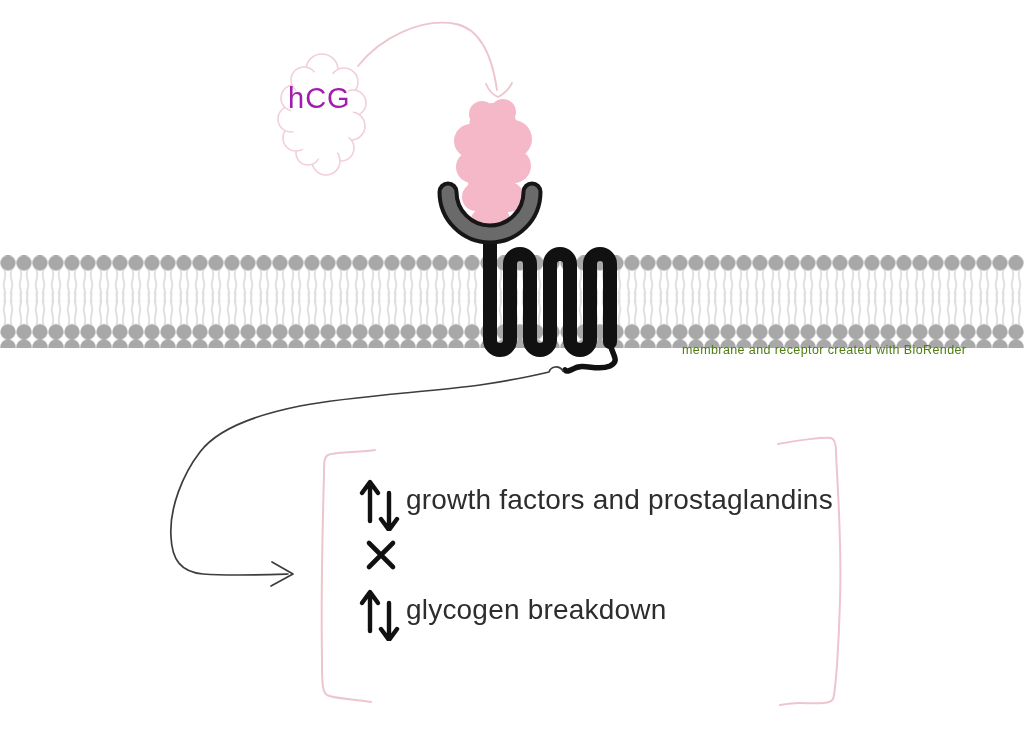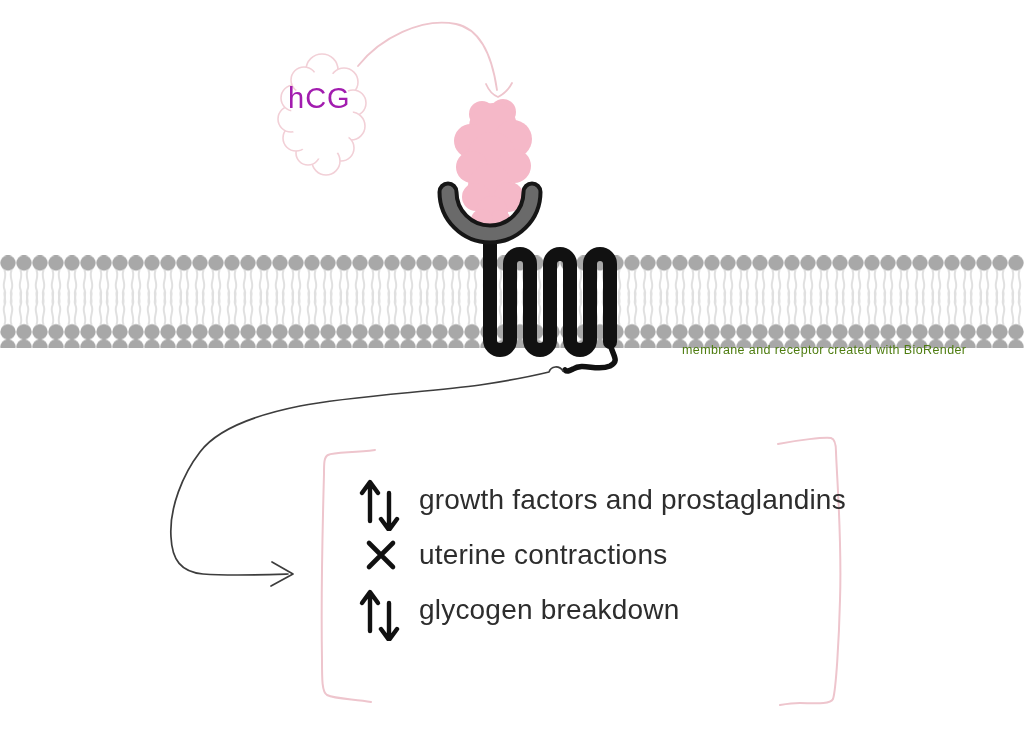--- a/index.html
+++ b/index.html
@@ -10,21 +10,21 @@
   .scene-svg{position:absolute;left:0;top:0;width:1024px;height:730px;}
   .hcg-label{
     position:absolute;left:288px;top:82px;width:70px;text-align:left;
     font-size:29px;font-weight:300;letter-spacing:1px;color:#a21caf;
   }
   .watermark{
     position:absolute;left:682px;top:343px;
     font-size:12.5px;letter-spacing:0.4px;color:#4d7c0f;white-space:nowrap;
   }
   .effect-row{
-    position:absolute;left:356px;height:56px;display:flex;align-items:center;gap:13px;
+    position:absolute;left:356px;height:56px;display:flex;align-items:center;
   }
   .effect-row .icon-box{width:50px;display:flex;justify-content:center;align-items:center;}
   .effect-label{
     font-size:28px;font-weight:300;color:#2d2d2d;letter-spacing:0.2px;white-space:nowrap;
   }
   .row-1{top:472px;}
   .row-2{top:527px;}
   .row-3{top:582px;text-align:center;}
   .row-4{top:637px;}
 </style>
@@ -134,21 +134,20 @@
   </div>
 
   <div class="effect-row row-2">
     <span class="icon-box">
       <svg width="32" height="32" viewBox="0 0 32 32">
         <g fill="none" stroke="#111111" stroke-width="4.6" stroke-linecap="round">
           <path d="M4,4 L28,28 M28,4 L4,28"></path>
         </g>
       </svg>
     </span>
-    <span class="effect-label">uterine contractions</span>
   </div>
 
   <div class="effect-row row-3">
     <span class="icon-box">
       <svg width="46" height="54" viewBox="0 0 46 54" style="margin-top:8px">
         <g fill="none" stroke="#111111" stroke-width="4.4" stroke-linecap="round" stroke-linejoin="round">
           <path d="M12,44 L12,6 M4,16 L12,5 L20,16"></path>
           <path d="M31,16 L31,52 M23,42 L31,53 L39,42"></path>
         </g>
       </svg>

